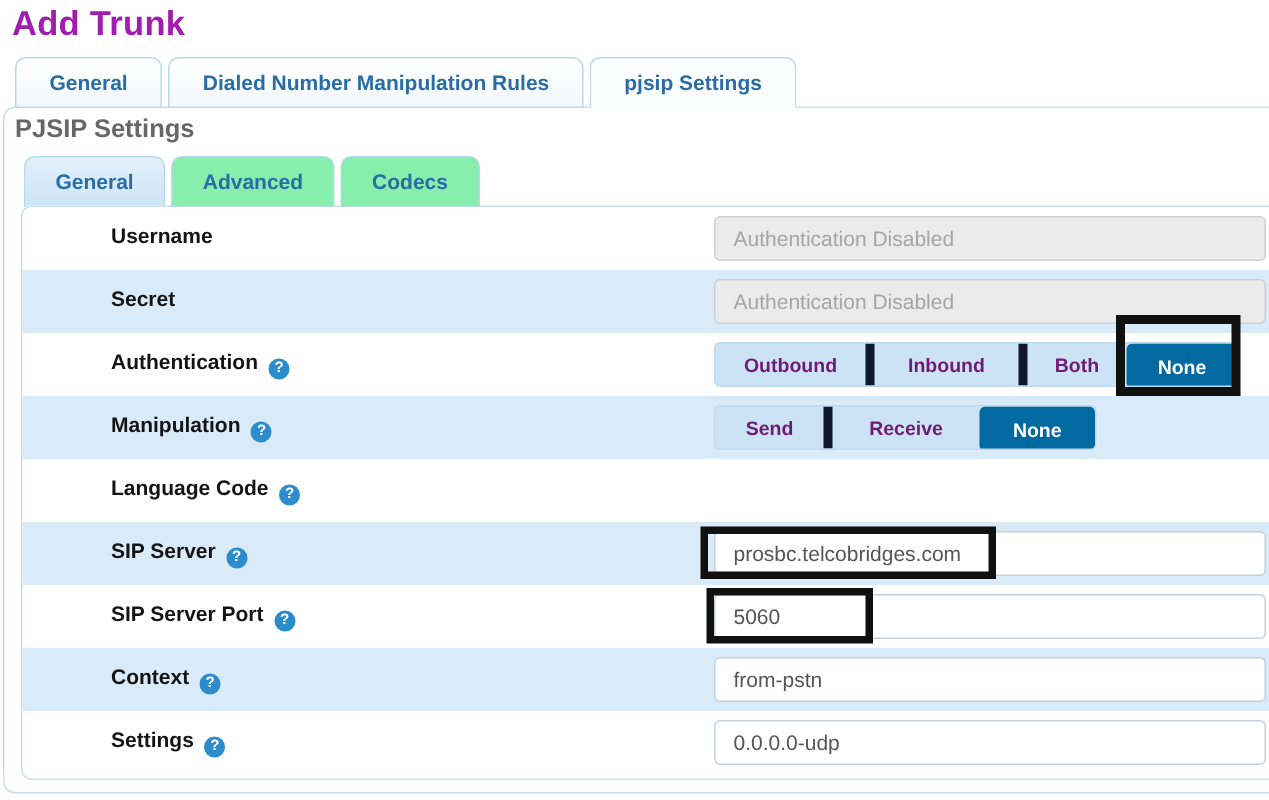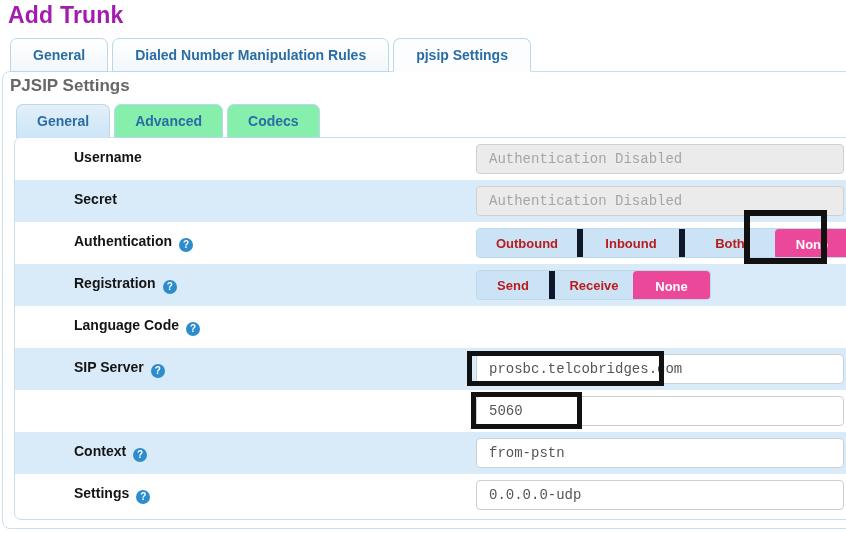--- a/index.html
+++ b/index.html
@@ -57,35 +57,35 @@
   .help{
     display:inline-block;width:14px;height:14px;margin-left:7px;
     background:#2d8dcc;border-radius:50%;color:#fff;
     font-size:10px;font-weight:bold;text-align:center;line-height:14px;
     vertical-align:-2px;cursor:pointer;
   }
   .ctrl{position:absolute;left:461px;top:6px;}
   .txt{
     box-sizing:border-box;width:368px;height:30px;padding:0 12px;
     border:1px solid #c9cfd4;border-radius:4px;background:#fff;
-    font-family:Liberation Mono, monospace;font-size:14px;color:#555;
+    font-family:Liberation Sans, sans-serif;font-size:14px;color:#555;
   }
   .txt:disabled{background:#ebebeb;border-color:#cfcfcf;}
   .txt::placeholder{color:#a5a5a5;opacity:1;}
   .btn-group{
     display:flex;height:30px;box-sizing:border-box;
     border:1px solid #bdd9ee;border-radius:4px;overflow:hidden;background:#cbe3f5;
   }
   .gbtn{
     box-sizing:border-box;height:28px;border:none;background:#cbe3f5;
-    color:#b91c1c;font-family:inherit;font-size:13px;font-weight:bold;cursor:pointer;
+    color:#701a75;font-family:inherit;font-size:13px;font-weight:bold;cursor:pointer;
     padding:0;
   }
   .gbtn + .gbtn{border-left:6px solid #0f172a;}
-  .gbtn.selected{background:#ec4899;color:#ffffff;border-radius:4px;border-left:none;}
+  .gbtn.selected{background:#0369a1;color:#ffffff;border-radius:4px;border-left:none;}
   
   .ann{position:absolute;box-sizing:border-box;border-style:solid;border-color:#111111;background:transparent;z-index:6;pointer-events:none;}
   .ann1{left:744px;top:210px;width:83px;height:54px;border-width:6px;}
   .ann2{left:467px;top:351px;width:197px;height:35px;border-width:5px;}
   .ann3{left:471px;top:392px;width:111px;height:37px;border-width:5px;}
 </style>
 </head>
 <body>
 
 <div class="page-title">Add Trunk</div>
@@ -116,47 +116,48 @@
     <div class="lbl">Secret</div>
     <div class="ctrl"><input class="txt" disabled="" placeholder="Authentication Disabled" style=""></div>
   </div>
 
   <div class="row">
     <div class="lbl"><span>Authentication</span><span class="help">?</span></div>
     <div class="ctrl">
       <div class="btn-group">
         <button class="gbtn" style="width:100px">Outbound</button>
         <button class="gbtn" style="width:102px">Inbound</button>
-        <button class="gbtn" style="width:96px">Both</button>
+        <button class="gbtn" style="width:72px">Both</button>
         <button class="gbtn selected" style="width:74px;height:30px">None</button>
       </div>
     </div>
   </div>
 
   <div class="row striped">
-    <div class="lbl"><span>Registration</span><span class="help">?</span></div>
+    <div class="lbl"><span>Manipulation</span><span class="help">?</span></div>
     <div class="ctrl">
       <div class="btn-group">
         <button class="gbtn" style="width:72px">Send</button>
-        <button class="gbtn" style="width:84px">Receive</button>
+        <button class="gbtn" style="width:104px">Receive</button>
         <button class="gbtn selected" style="width:77px;height:30px">None</button>
       </div>
     </div>
   </div>
 
   <div class="row">
     <div class="lbl"><span>Language Code</span><span class="help">?</span></div>
   </div>
 
   <div class="row striped">
     <div class="lbl"><span>SIP Server</span><span class="help">?</span></div>
     <div class="ctrl"><input class="txt" value="prosbc.telcobridges.com" style=""></div>
   </div>
 
   <div class="row">
+    <div class="lbl"><span>SIP Server Port</span><span class="help">?</span></div>
     <div class="ctrl"><input class="txt" value="5060" style=""></div>
   </div>
 
   <div class="row striped">
     <div class="lbl"><span>Context</span><span class="help">?</span></div>
     <div class="ctrl"><input class="txt" value="from-pstn" style=""></div>
   </div>
 
   <div class="row">
     <div class="lbl"><span>Settings</span><span class="help">?</span></div>

